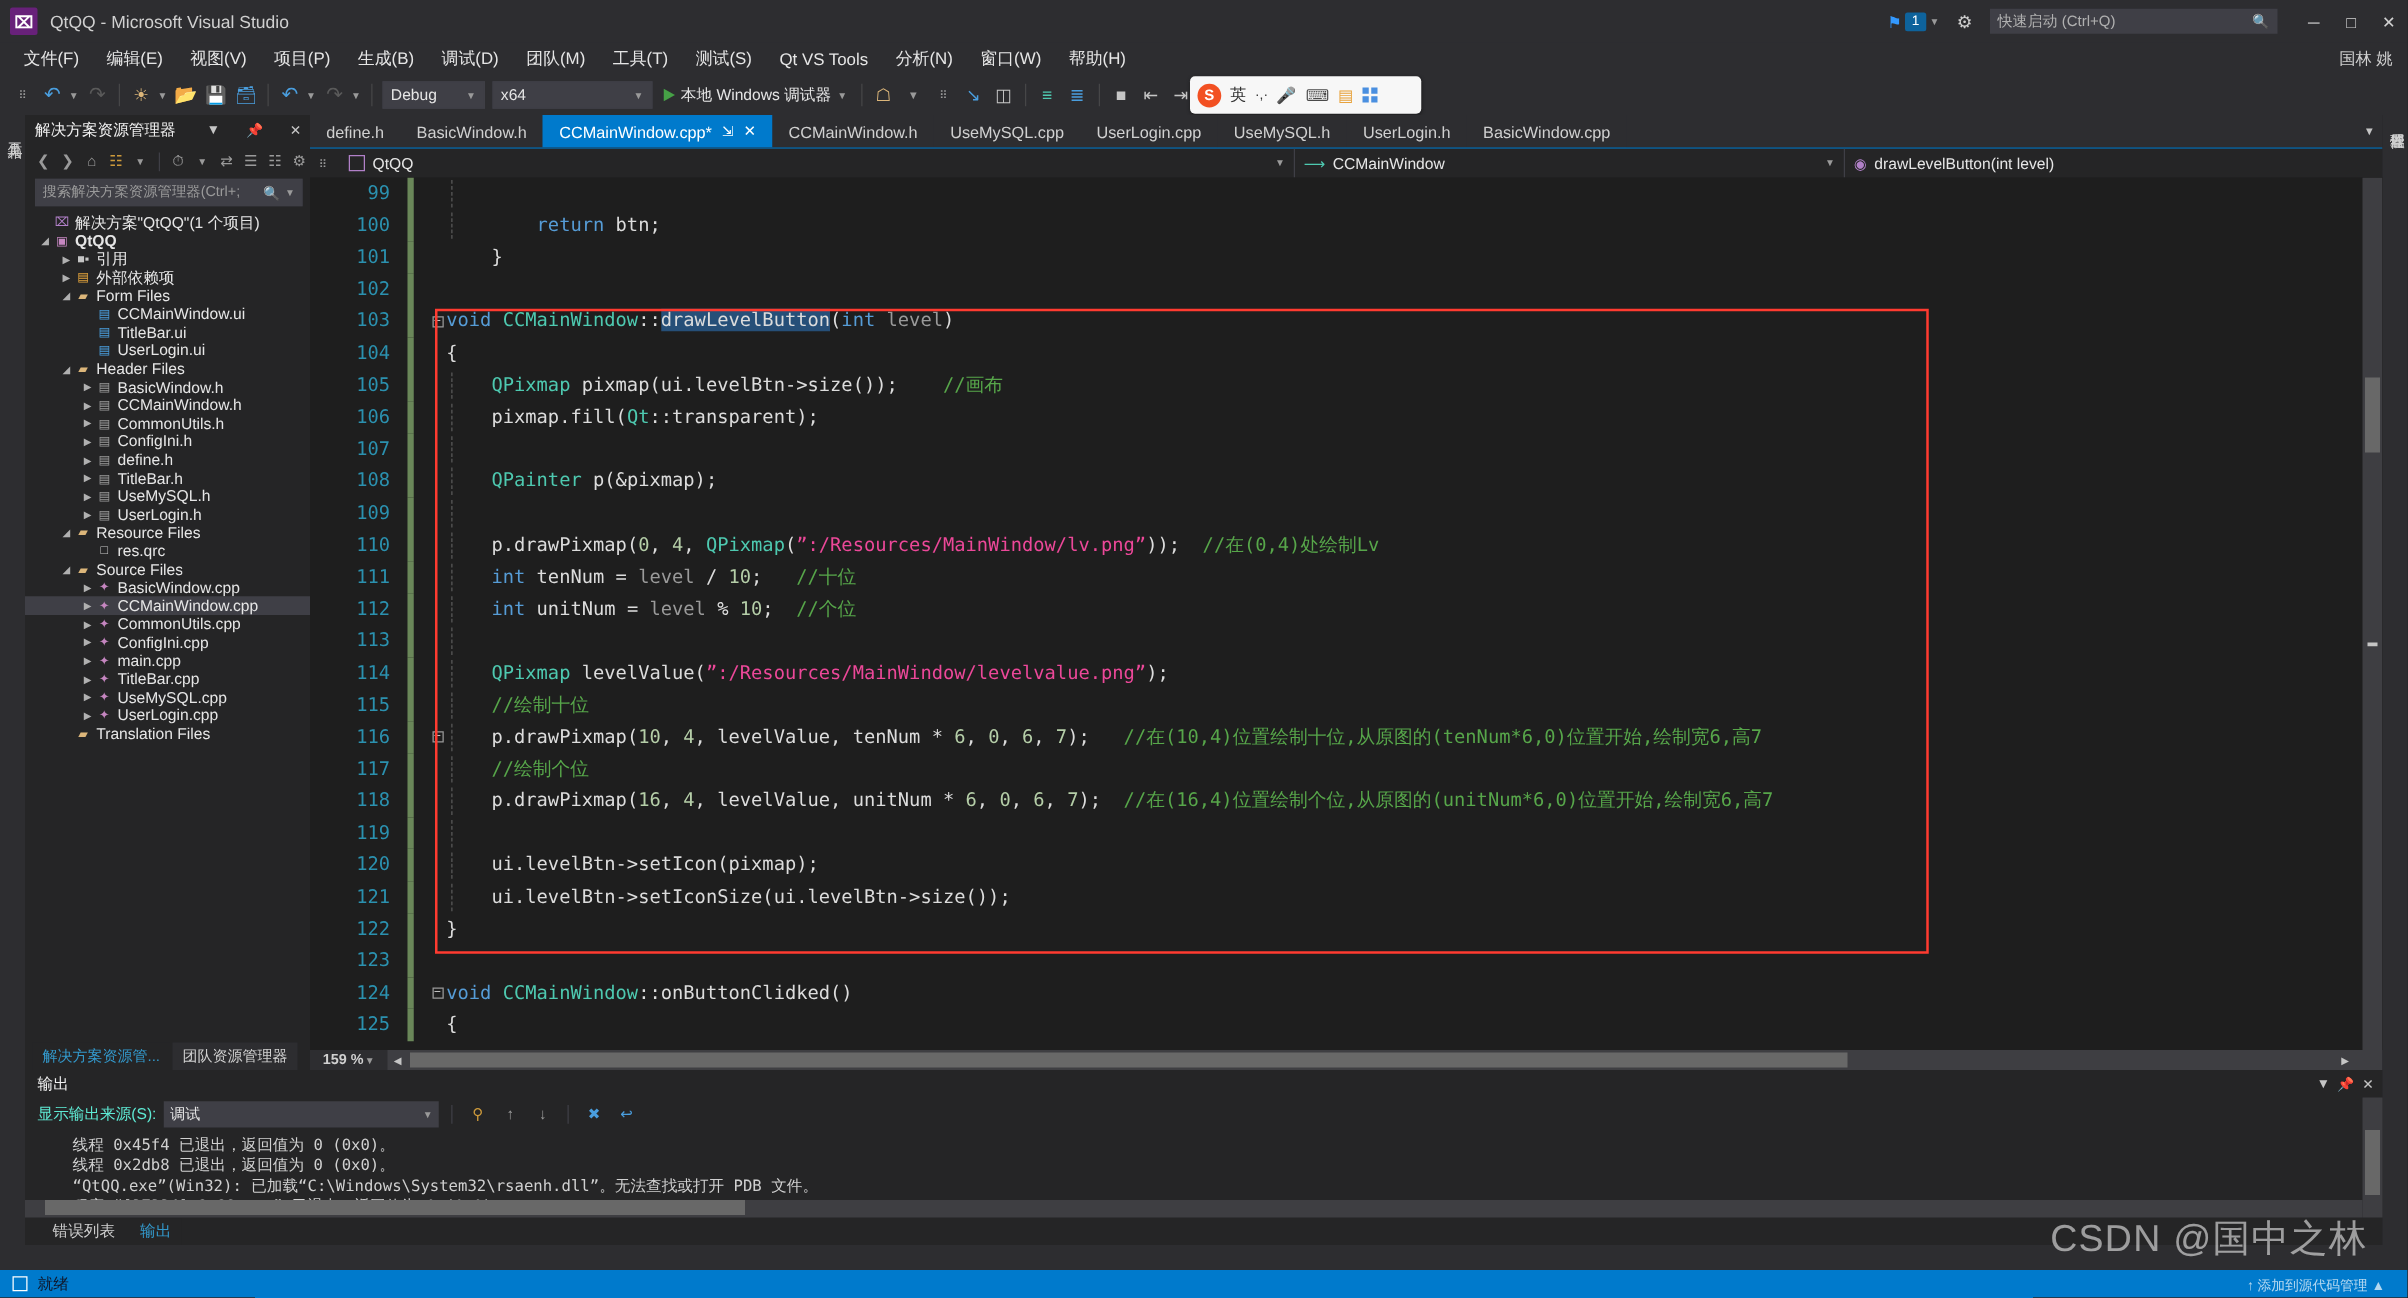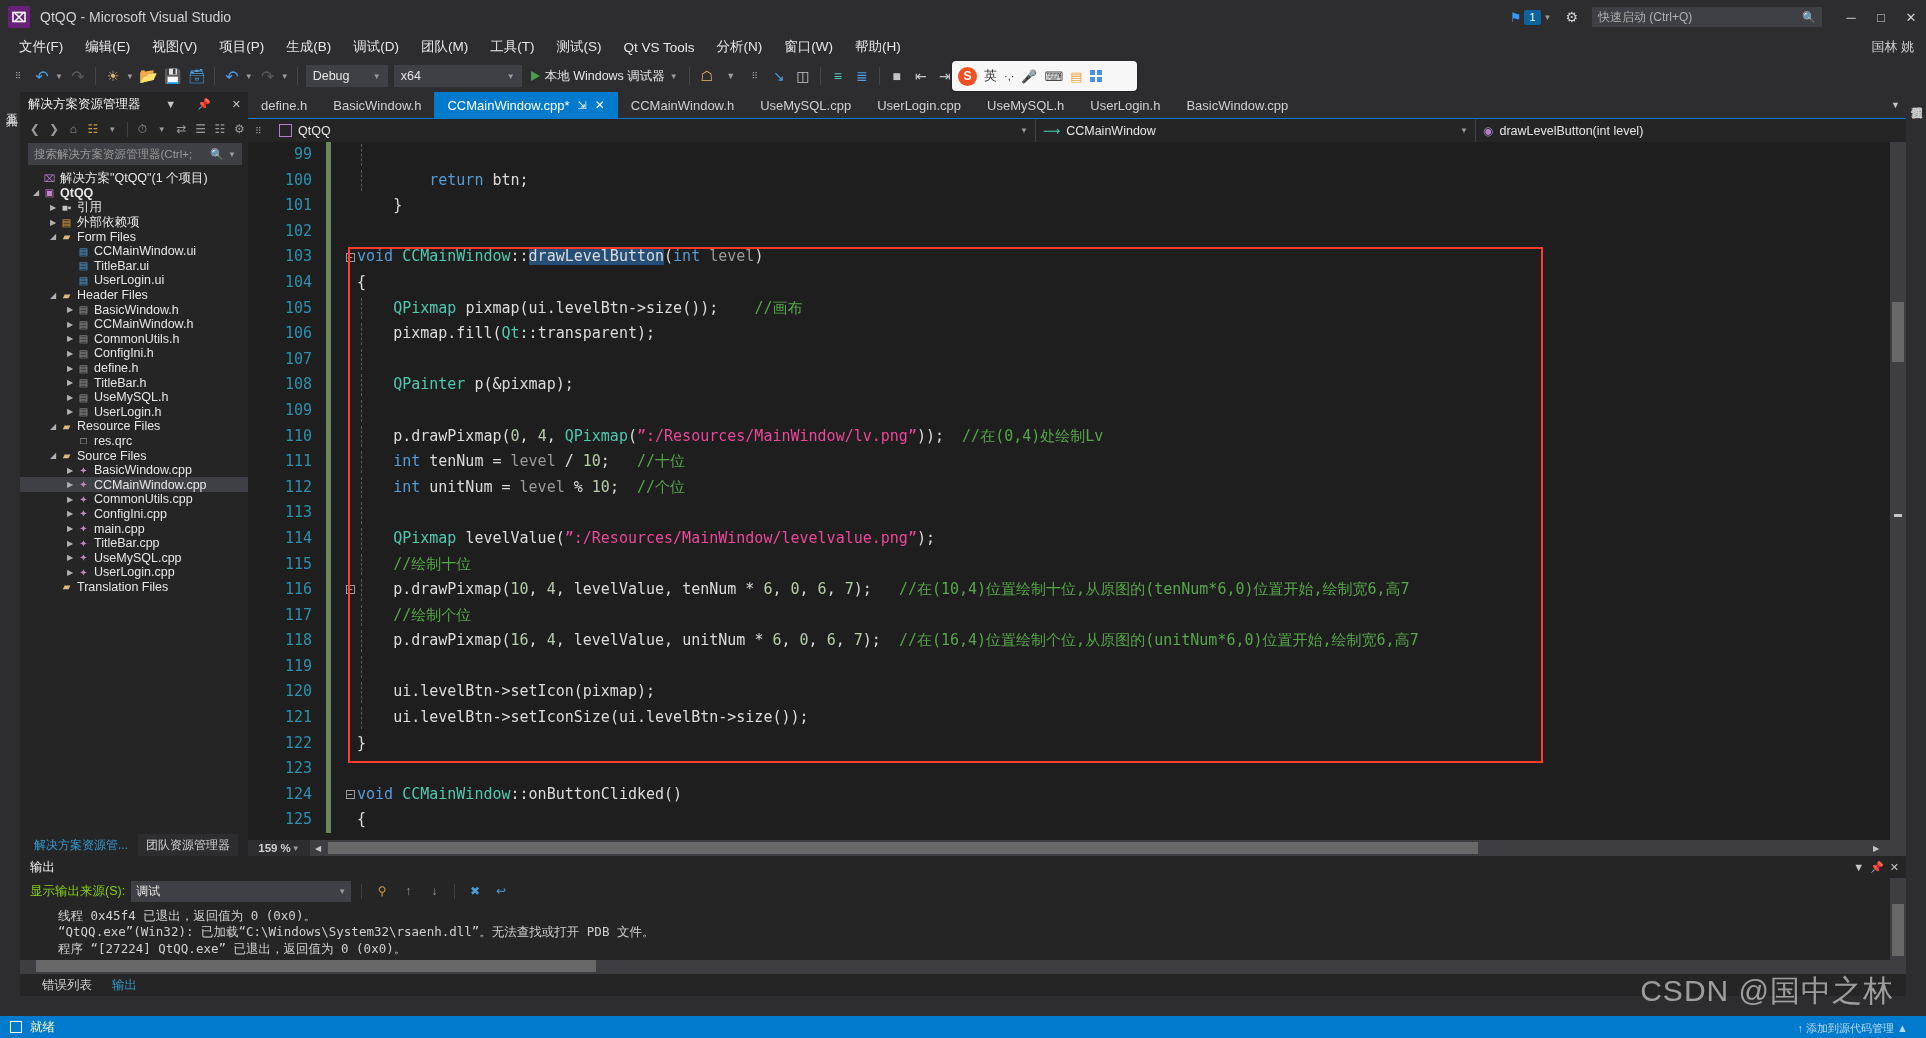--- a/index.html
+++ b/index.html
@@ -218,40 +218,40 @@
   .rstrip-label { writing-mode: vertical-rl; font-size: 11.5px; color: #d0d0d0; padding: 6px 3px; }
 
   
   .outpanel {
     position: absolute; left: 20px; right: 20px; bottom: 42px; top: 856px;
     background: #252526; display: flex; flex-direction: column;
   }
   .out-hdr { height: 22px; display: flex; align-items: center; padding: 0 4px 0 10px; font-size: 12.5px; color: #f1f1f1; }
   .out-hdr .t { flex: 1; }
   .out-tools { height: 26px; display: flex; align-items: center; padding-left: 10px; gap: 6px; }
-  .out-lbl { font-size: 12.5px; color: #84cc16; }
+  .out-lbl { font-size: 12.5px; color: #5eead4; }
   .out-combo {
     width: 220px; height: 21px; background: #3f3f46; color: #e6e6e6; font-size: 12px;
     display: flex; align-items: center; justify-content: space-between; padding: 0 5px;
   }
   .out-body {
     flex: 1; font-family: "DejaVu Sans Mono", "Liberation Mono", monospace;
     font-size: 12.5px; color: #d0d0d0; padding: 4px 0 0 38px; line-height: 16.3px;
     overflow: hidden; white-space: pre;
   }
   .out-tabs { height: 22px; display: flex; align-items: flex-end; padding-left: 14px; gap: 4px; font-size: 12.5px; }
   .ot { padding: 2px 8px; color: #d0d0d0; }
   .ot.active { color: #3399cc; background: #252526; }
   .out-scroll-r { position:absolute; right:0; top:22px; bottom:22px; width:16px; background:#3e3e42; }
   .out-scroll-b { position:absolute; left:0; right:16px; bottom:22px; height:14px; background:#3e3e42; }
 
   
   .statusbar {
     position: absolute; left: 0; right: 0; bottom: 0; height: 22px;
-    background: #007acc; display: flex; align-items: center; color: #fef9c3; font-size: 12.5px;
+    background: #007acc; display: flex; align-items: center; color: #0f172a; font-size: 12.5px;
   }
   .sb-left { display: flex; align-items: center; gap: 8px; padding-left: 10px; }
   .sb-sq { width: 12px; height: 12px; border: 1.5px solid #fff; }
   .sb-right { margin-left: auto; display: flex; align-items: center; }
   .sb-cell { padding: 0 18px; white-space: nowrap; }
 
   
   .wm-main {
     position: absolute; right: 32px; bottom: 26px;
     font-size: 30px; color: rgba(255,255,255,.55); letter-spacing: 1px;
@@ -643,21 +643,21 @@
       <span style="font-size:8px;color:#9a9a9a">▼</span>
     </div>
     <span class="st-sep"></span>
     <span class="st-ico amber">⚲</span>
     <span class="st-ico">↑</span>
     <span class="st-ico">↓</span>
     <span class="st-sep"></span>
     <span class="st-ico blue">✖</span>
     <span class="st-ico blue">↩</span>
   </div>
-  <div class="out-body" id="outbody"><div>线程 0x45f4 已退出，返回值为 0 (0x0)。</div><div>“QtQQ.exe”(Win32): 已加载“C:\Windows\System32\rsaenh.dll”。无法查找或打开 PDB 文件。</div><div>程序 “[27224] QtQQ.exe” 已退出，返回值为 0 (0x0)。</div></div>
+  <div class="out-body" id="outbody"><div>线程 0x45f4 已退出，返回值为 0 (0x0)。</div><div>线程 0x2db8 已退出，返回值为 0 (0x0)。</div><div>“QtQQ.exe”(Win32): 已加载“C:\Windows\System32\rsaenh.dll”。无法查找或打开 PDB 文件。</div><div>程序 “[27224] QtQQ.exe” 已退出，返回值为 0 (0x0)。</div></div>
   <div class="out-scroll-r">
     <div style="position:absolute;left:2px;right:2px;top:26px;height:52px;background:#686868"></div>
   </div>
   <div class="out-scroll-b">
     <div style="height:12px;width:560px;margin-left:16px;background:#686868"></div>
   </div>
   <div class="out-tabs">
     <div class="ot">错误列表</div>
     <div class="ot active">输出</div>
   </div>

